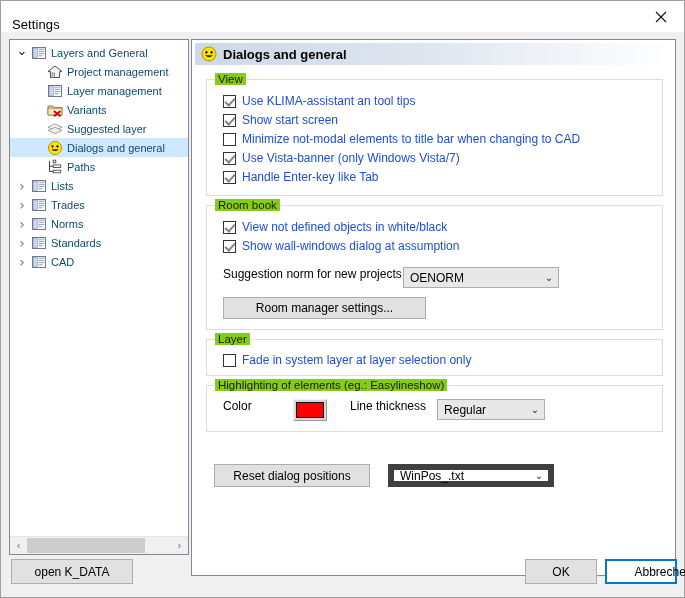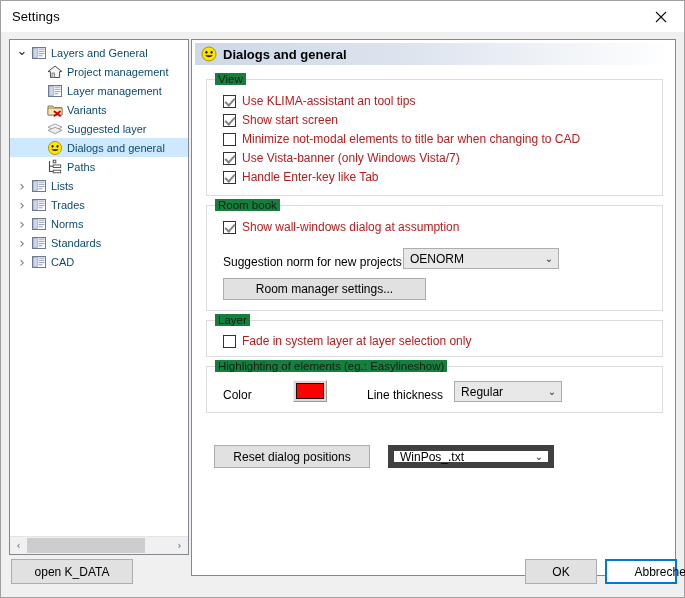--- a/index.html
+++ b/index.html
@@ -15,21 +15,21 @@
     position:absolute;inset:0;
     background:#f0f0f0;
     border:1px solid #a0a0a0;
     box-sizing:border-box;
     display:flex;flex-direction:column;
   }
   
   .titlebar{
     height:31px;flex:0 0 31px;
     background:#ffffff;
-    display:flex;align-items:center;
+    display:flex;align-items:flex-end;
     border-bottom:1px solid #f0f0f0;
   }
   .titlebar .title{
     margin-left:11px;font-size:13px;color:#000;letter-spacing:.1px;
   }
   .titlebar .spacer{flex:1;}
   .closebtn{
     width:46px;height:31px;
     display:flex;align-items:center;justify-content:center;
     font-size:15px;color:#111;line-height:1;
@@ -89,36 +89,36 @@
   .panelhead .htxt{font-size:13px;font-weight:bold;color:#000;}
   .content{position:relative;padding:10px 12px 0 14px;}
   
   .group{
     position:relative;
     border:1px solid #dcdcdc;
     margin-bottom:9px;
     padding:12px 8px 8px 8px;
   }
   .glegend{
-    position:absolute;top:-7px;left:8px;background:#15803d;
+    position:absolute;top:-7px;left:8px;background:#84cc16;
     padding:0 3px;font-size:11.5px;color:#1a1a1a;
   }
   
   .cbrow{display:flex;align-items:center;height:18px;margin:0 0 1px 8px;}
   .cbox{
     width:13px;height:13px;flex:0 0 13px;
     border:1px solid #333;background:#fff;box-sizing:border-box;
     margin-right:6px;position:relative;
   }
   .cbox.checked::after{
     content:"";position:absolute;left:3px;top:0px;
     width:4px;height:8px;border:solid #828282;border-width:0 2px 2px 0;
     transform:rotate(42deg);
   }
-  .cblabel{font-size:12px;color:#b91c1c;text-align:right;}
+  .cblabel{font-size:12px;color:#1d4ed8;text-align:right;}
   
   .combo{
     height:21px;border:1px solid #adadad;background:#e8e8e8;
     display:inline-flex;align-items:center;box-sizing:border-box;
     font-size:12px;color:#000;padding-left:6px;
   }
   .combo.white{background:#fff;border:6px solid #404040;}
   .combo .cval{flex:1;}
   .combo .carrow{
     width:18px;display:flex;align-items:center;justify-content:center;
@@ -126,21 +126,21 @@
   }
   
   .btn{
     background:#e1e1e1;border:1px solid #adadad;
     font-size:12px;color:#000;
     display:inline-flex;align-items:center;justify-content:center;
     box-sizing:border-box;font-family:"Liberation Sans",sans-serif;
   }
   .btn.focus{background:#fff;border:2px solid #0078d7;padding-left:45px;}
   .lbl{font-size:12px;color:#000;}
-  .row{display:flex;align-items:flex-end;}
+  .row{display:flex;align-items:flex-start;}
   
   .swatchwrap{
     width:34px;height:22px;border:1px solid #f2f2f2;
     border-right-color:#9c9c9c;border-bottom-color:#9c9c9c;
     background:#d8d8d8;padding:2px;box-sizing:border-box;
   }
   .swatch{width:100%;height:100%;border:1px solid #111;box-sizing:border-box;}
   
   .footer{
     position:absolute;left:0;right:0;bottom:0;height:52px;text-align:right;
@@ -371,20 +371,24 @@
                 <div class="cblabel">Handle Enter-key like Tab</div>
               </div>
             </div>
         </div>
 
         <div class="group">
           <div class="glegend">Room book</div>
           <div id="room-cbs">
               <div class="cbrow">
                 <div class="cbox checked"></div>
+                <div class="cblabel">View not defined objects in white/black</div>
+              </div>
+              <div class="cbrow">
+                <div class="cbox checked"></div>
                 <div class="cblabel">Show wall-windows dialog at assumption</div>
               </div>
             </div>
           <div class="row" style="margin:12px 0 0 8px;">
             <div class="lbl" style="width:180px;">Suggestion norm for new projects</div>
             <div class="combo" style="width:156px;">
               <span class="cval">OENORM</span>
               <span class="carrow">⌄</span>
             </div>
           </div>
@@ -403,21 +407,21 @@
             </div>
         </div>
 
         <div class="group" style="padding-top:13px;padding-bottom:10px;">
           <div class="glegend">Highlighting of elements (eg.: Easylineshow)</div>
           <div class="row" style="margin-left:8px;">
             <div class="lbl" style="width:70px;">Color</div>
             <div class="swatchwrap">
               <div class="swatch" id="colorswatch" style="background: rgb(255, 0, 0);"></div>
             </div>
-            <div class="lbl" style="margin-left:40px;">Line thickness</div>
+            <div class="lbl" style="margin-left:23px;">Line thickness</div>
             <div class="combo" style="width:108px;margin-left:11px;">
               <span class="cval">Regular</span>
               <span class="carrow">⌄</span>
             </div>
           </div>
         </div>
 
         <div class="row" style="margin-top:32px;margin-left:8px;">
           <div class="btn" style="width:156px;height:23px;">Reset dialog positions</div>
           <div class="combo white" style="width:166px;height:23px;margin-left:18px;">

